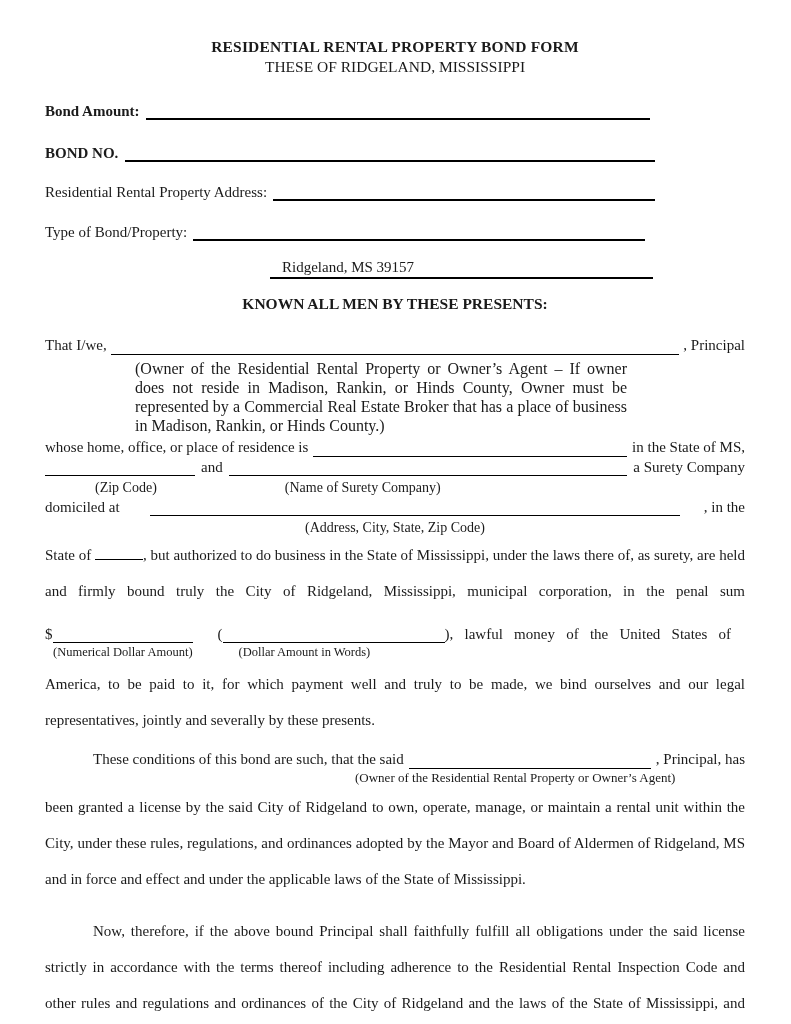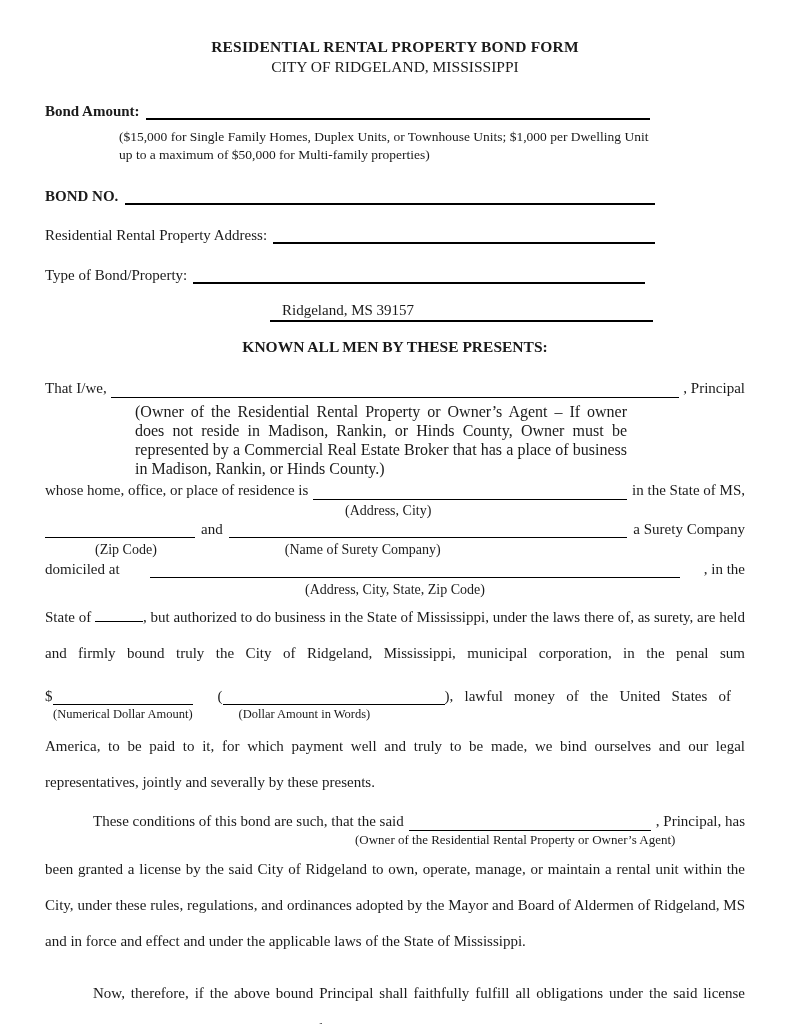--- a/index.html
+++ b/index.html
@@ -74,29 +74,25 @@
   .cap-owner-agent { font-size: 13px; line-height: 16px; margin: 1px 0 0 310px; white-space: nowrap; }
   .granted-para { margin-top: 3px; }
   .therefore-para { margin-top: 16px; text-indent: 48px; }
 </style>
 </head>
 <body>
 
 <div class="page">
 
   <div class="title">RESIDENTIAL RENTAL PROPERTY BOND FORM</div>
-  <div class="subtitle">CITY OF RIDGELAND, MISSISSIPPI</div>
+  <div class="subtitle">THESE OF RIDGELAND, MISSISSIPPI</div>
 
   <div class="row field-row bond-amount-row">
     <span class="bold">Bond Amount:</span>
     <span class="blank grow" style="margin-right:95px; margin-left:6px;"></span>
-  </div>
-  <div class="bond-note">
-    <div>($15,000 for Single Family Homes, Duplex Units, or Townhouse Units; $1,000 per Dwelling Unit</div>
-    <div>up to a maximum of $50,000 for Multi-family properties)</div>
   </div>
 
   <div class="row field-row bond-no-row">
     <span class="bold">BOND NO.</span>
     <span class="blank grow" style="margin-right:90px; margin-left:7px;"></span>
   </div>
 
   <div class="row field-row addr-row">
     <span>Residential Rental Property Address:</span>
     <span class="blank grow" style="margin-right:90px; margin-left:6px;"></span>
@@ -117,21 +113,20 @@
     <span>, Principal</span>
   </div>
 
   <div class="owner-note">(Owner of the Residential Rental Property or Owner’s Agent – If owner does not reside in Madison, Rankin, or Hinds County, Owner must be represented by a Commercial Real Estate Broker that has a place of business in Madison, Rankin, or Hinds County.)</div>
 
   <div class="row fs15 residence-row">
     <span>whose home, office, or place of residence is</span>
     <span class="blank thin grow" style="margin:0 5px;"></span>
     <span>in the State of MS,</span>
   </div>
-  <div class="cap cap-addr-city">(Address, City)</div>
 
   <div class="row fs15 surety-row">
     <span class="blank thin w150"></span>
     <span style="margin:0 6px;">and</span>
     <span class="blank thin grow" style="margin-right:6px;"></span>
     <span>a Surety Company</span>
   </div>
   <div class="caps-row">
     <span class="cap cap-zip">(Zip Code)</span>
     <span class="cap cap-surety-name">(Name of Surety Company)</span>

